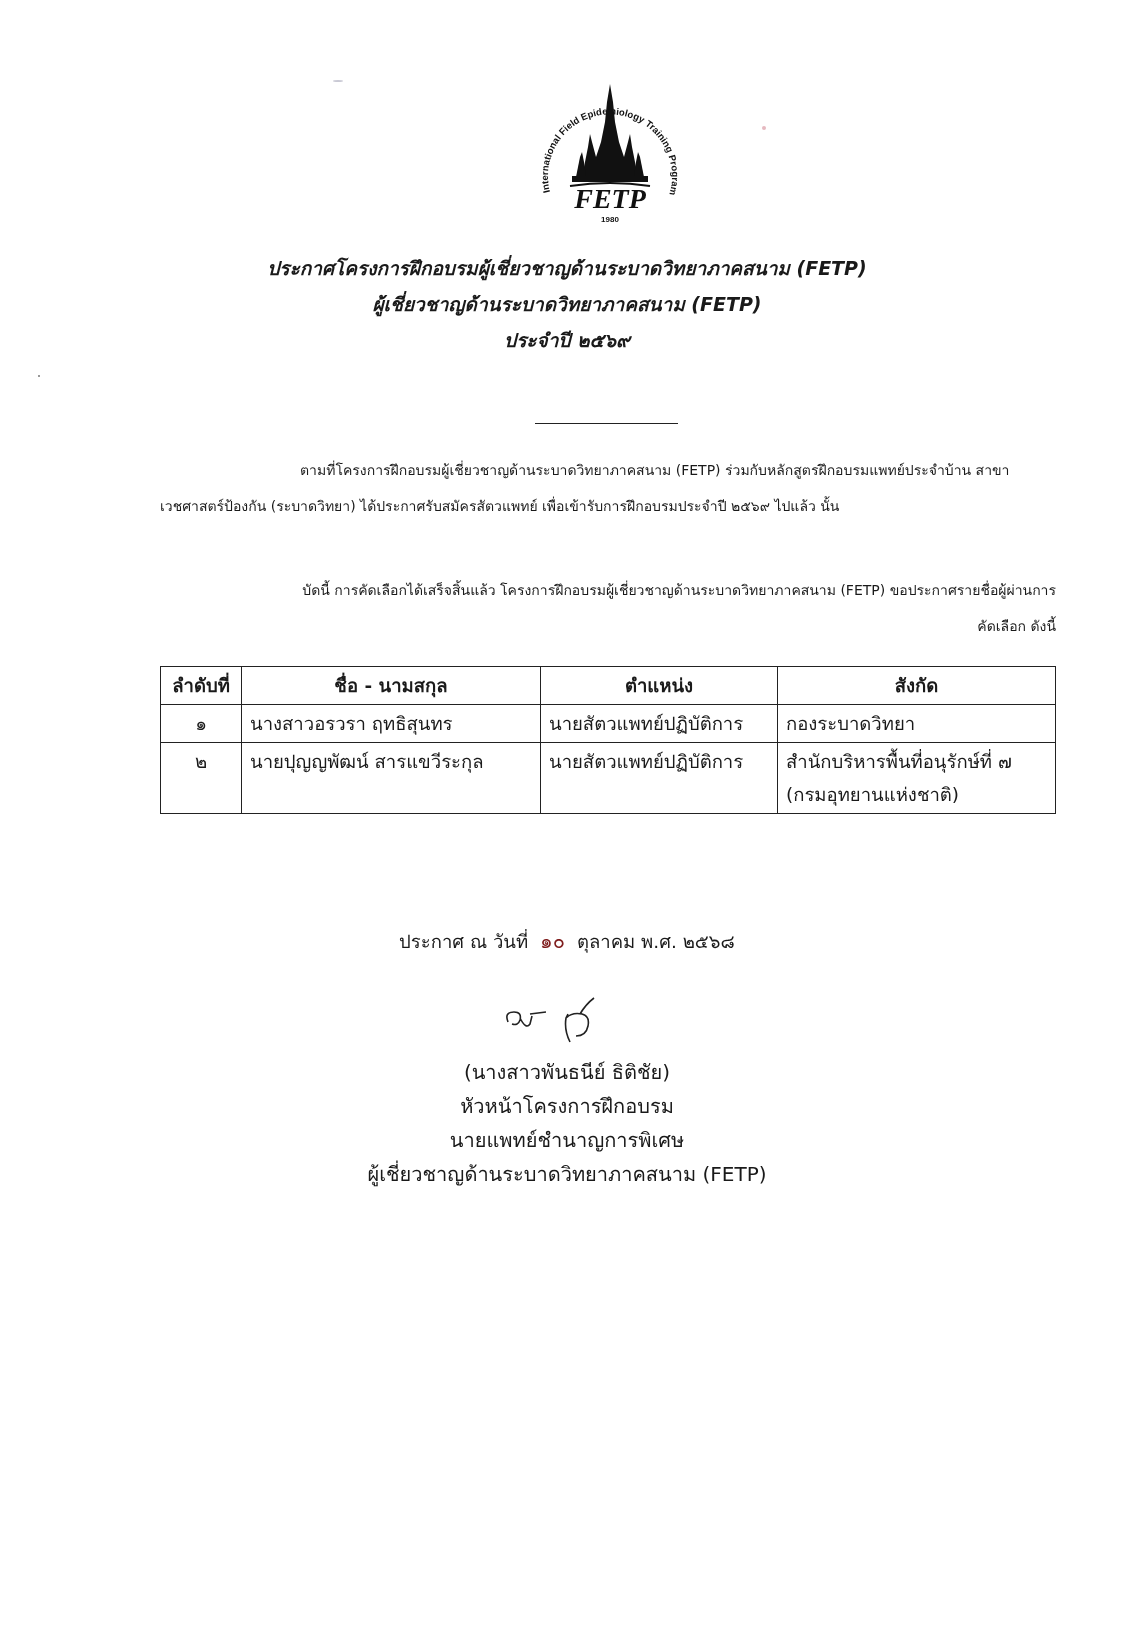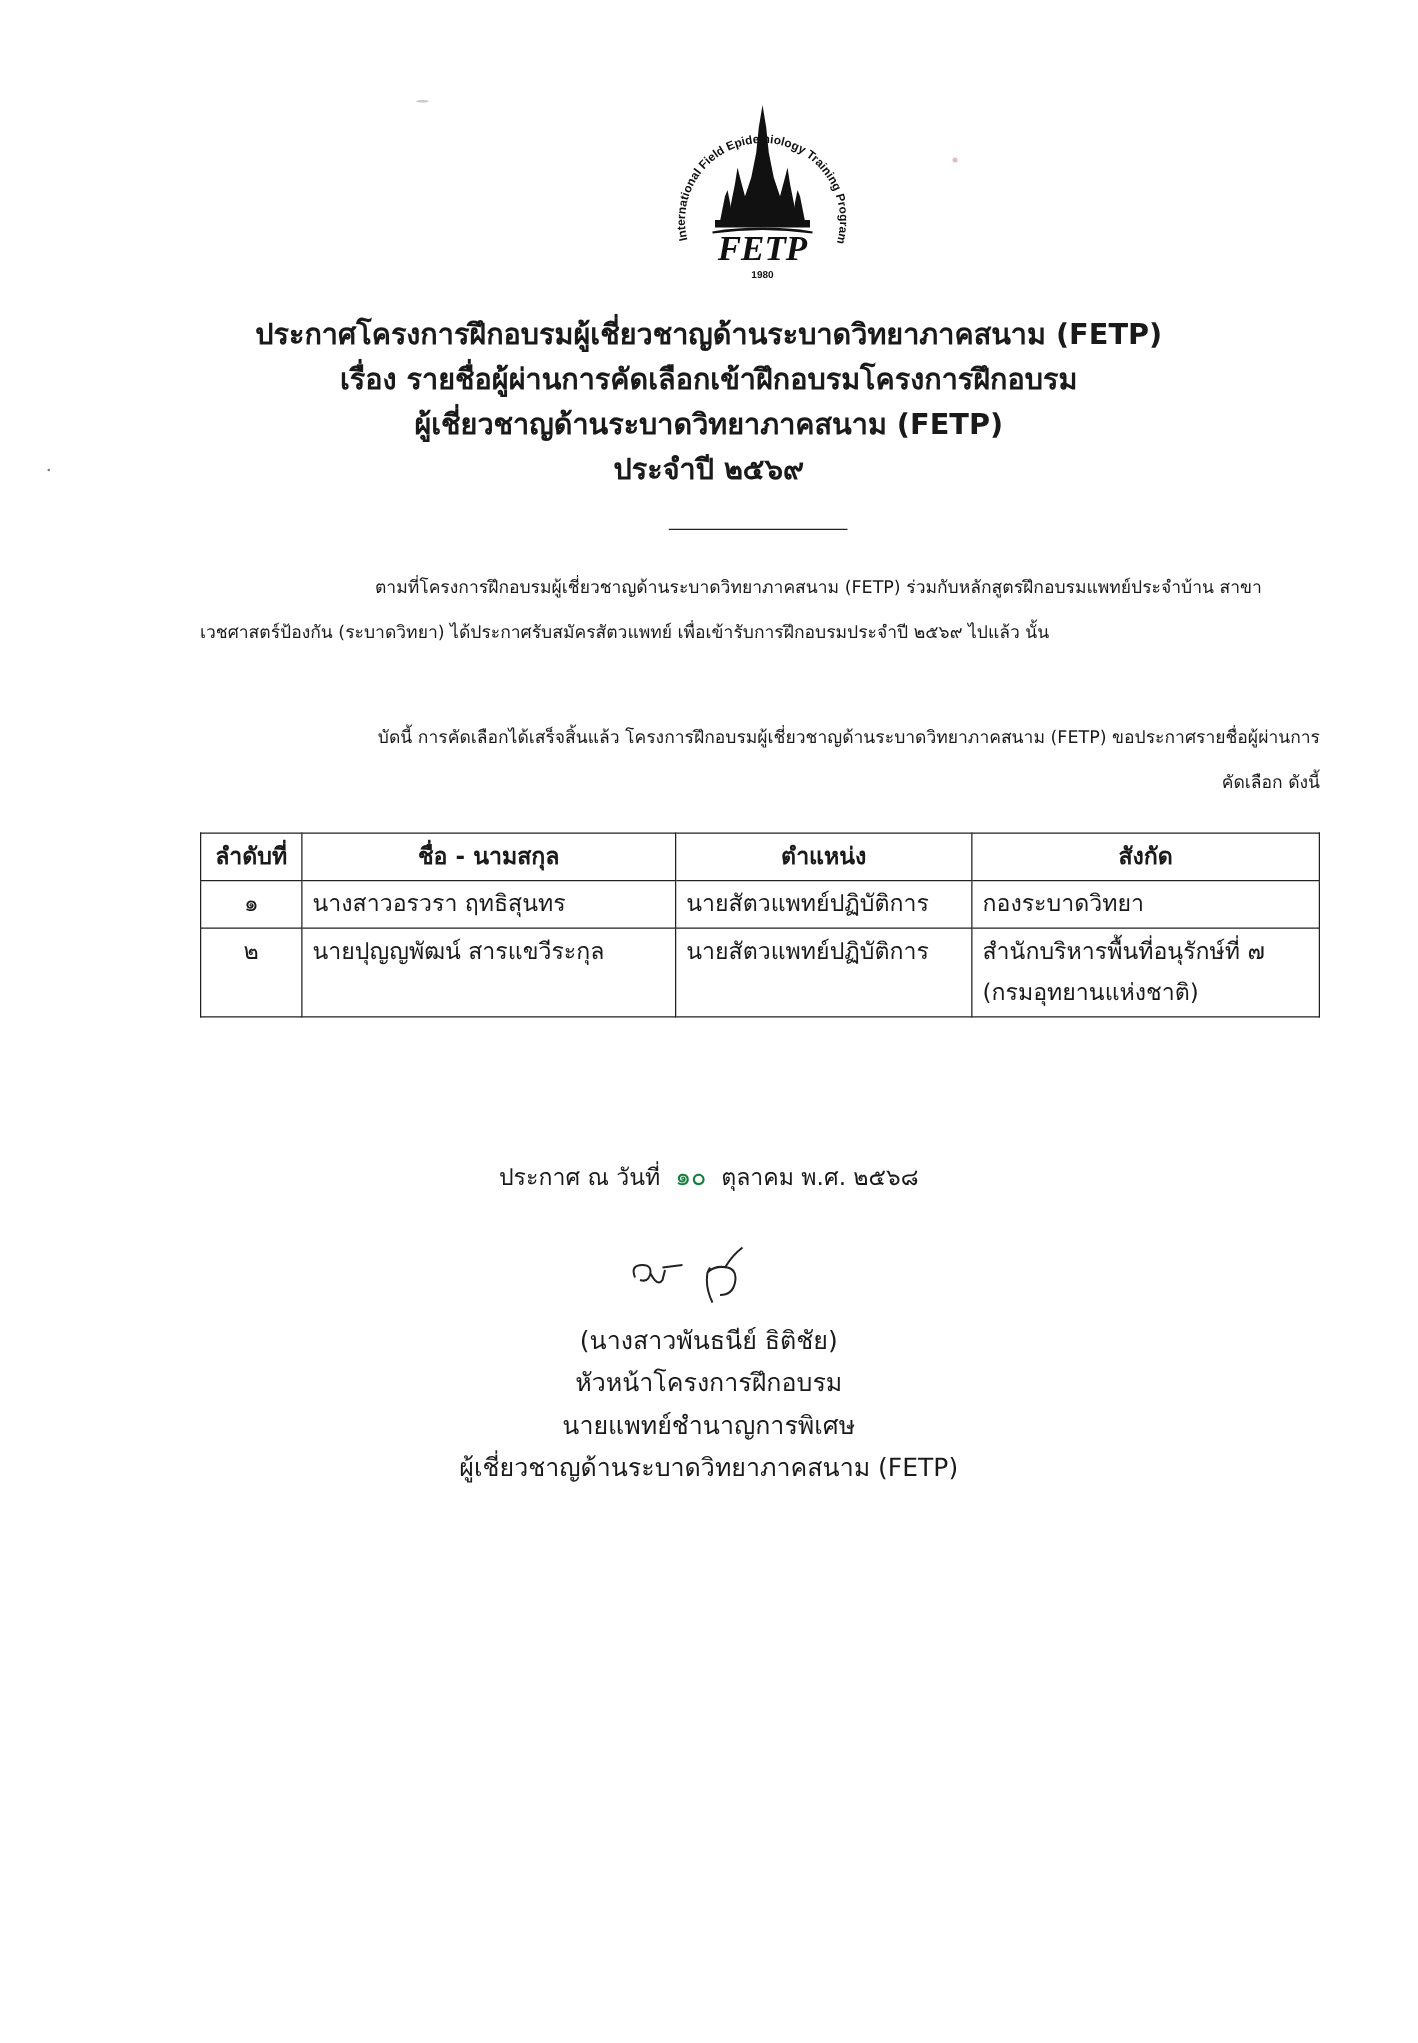--- a/index.html
+++ b/index.html
@@ -2,36 +2,36 @@
 <html><head>
 <meta charset="utf-8">
 <style>
   html, body { margin: 0; padding: 0; background: #ffffff; }
   body {
     width: 1134px; height: 1634px; position: relative; overflow: hidden;
     font-family: "DejaVu Sans", "Liberation Sans", sans-serif; color: #1a1a1a;
   }
   .logo { position: absolute; left: 520px; top: 62px; width: 180px; height: 170px; }
   .titles { position: absolute; left: 0; top: 250px; width: 1134px; text-align: center; }
-  .titles div { font-size: 23px; font-weight: bold; line-height: 36px; }
+  .titles div { font-size: 19px; font-weight: bold; line-height: 36px; font-style: italic; }
   .rule { position: absolute; left: 535px; top: 423px; width: 143px; border-top: 1.5px solid #222; }
   .para { position: absolute; left: 160px; width: 896px; font-size: 14px; line-height: 36px; }
   .para .indent { display: inline-block; width: 140px; }
   .p1 { top: 452px; }
   .p2 { top: 572px; text-align: right; }
   table.list {
     position: absolute; left: 160px; top: 666px; width: 896px;
     border-collapse: collapse; font-size: 18.5px;
   }
   table.list th, table.list td { border: 1.3px solid #222; padding: 2px 8px; vertical-align: top; line-height: 33px; }
   table.list th { font-weight: bold; text-align: center; margin-left: 32px; }
   table.list td.num { text-align: center; }
   .c1 { width: 64px; } .c2 { width: 282px; } .c3 { width: 220px; }
   .date { position: absolute; left: 0; top: 925px; width: 1134px; text-align: center; font-size: 18.5px; }
-  .date .blue { color: #15803d; font-size: 20px; padding: 0 6px; }
+  .date .blue { color: #7f1d1d; font-size: 20px; padding: 0 6px; }
   .sig { position: absolute; left: 490px; top: 990px; width: 130px; height: 60px; }
   .signer { position: absolute; left: 0; top: 1055px; width: 1134px; text-align: center; font-size: 20px; line-height: 34px; }
   .speck { position: absolute; border-radius: 50%; }
 </style>
 </head>
 <body>
 
 <div class="logo">
   <svg width="180" height="170" viewBox="0 0 180 170">
     <defs>
@@ -46,21 +46,20 @@
     <path d="M114 115 L116 100 L118 90 L120 95 L124 115 Z" fill="#111"></path>
     <rect x="52" y="114" width="76" height="6" fill="#111"></rect>
     <path d="M50 124 Q90 118 130 124" stroke="#111" stroke-width="1.8" fill="none"></path>
     <text x="90" y="146" text-anchor="middle" font-family="Liberation Serif, serif" font-style="italic" font-weight="bold" font-size="28" fill="#111">FETP</text>
     <text x="90" y="160" text-anchor="middle" font-family="Liberation Sans, sans-serif" font-weight="bold" font-size="8" fill="#111">1980</text>
   </svg>
 </div>
 
 <div class="titles">
   <div>ประกาศโครงการฝึกอบรมผู้เชี่ยวชาญด้านระบาดวิทยาภาคสนาม (FETP)</div>
-  <div>เรื่อง รายชื่อผู้ผ่านการคัดเลือกเข้าฝึกอบรมโครงการฝึกอบรม</div>
   <div>ผู้เชี่ยวชาญด้านระบาดวิทยาภาคสนาม (FETP)</div>
   <div>ประจำปี ๒๕๖๙</div>
 </div>
 <div class="rule"></div>
 
 <div class="para p1"><span class="indent"></span><span>ตามที่โครงการฝึกอบรมผู้เชี่ยวชาญด้านระบาดวิทยาภาคสนาม (FETP) ร่วมกับหลักสูตรฝึกอบรมแพทย์ประจำบ้าน สาขาเวชศาสตร์ป้องกัน (ระบาดวิทยา) ได้ประกาศรับสมัครสัตวแพทย์ เพื่อเข้ารับการฝึกอบรมประจำปี ๒๕๖๙ ไปแล้ว  นั้น</span></div>
 <div class="para p2"><span class="indent"></span><span>บัดนี้ การคัดเลือกได้เสร็จสิ้นแล้ว โครงการฝึกอบรมผู้เชี่ยวชาญด้านระบาดวิทยาภาคสนาม (FETP) ขอประกาศรายชื่อผู้ผ่านการคัดเลือก ดังนี้</span></div>
 
 <table class="list">
   <thead>

